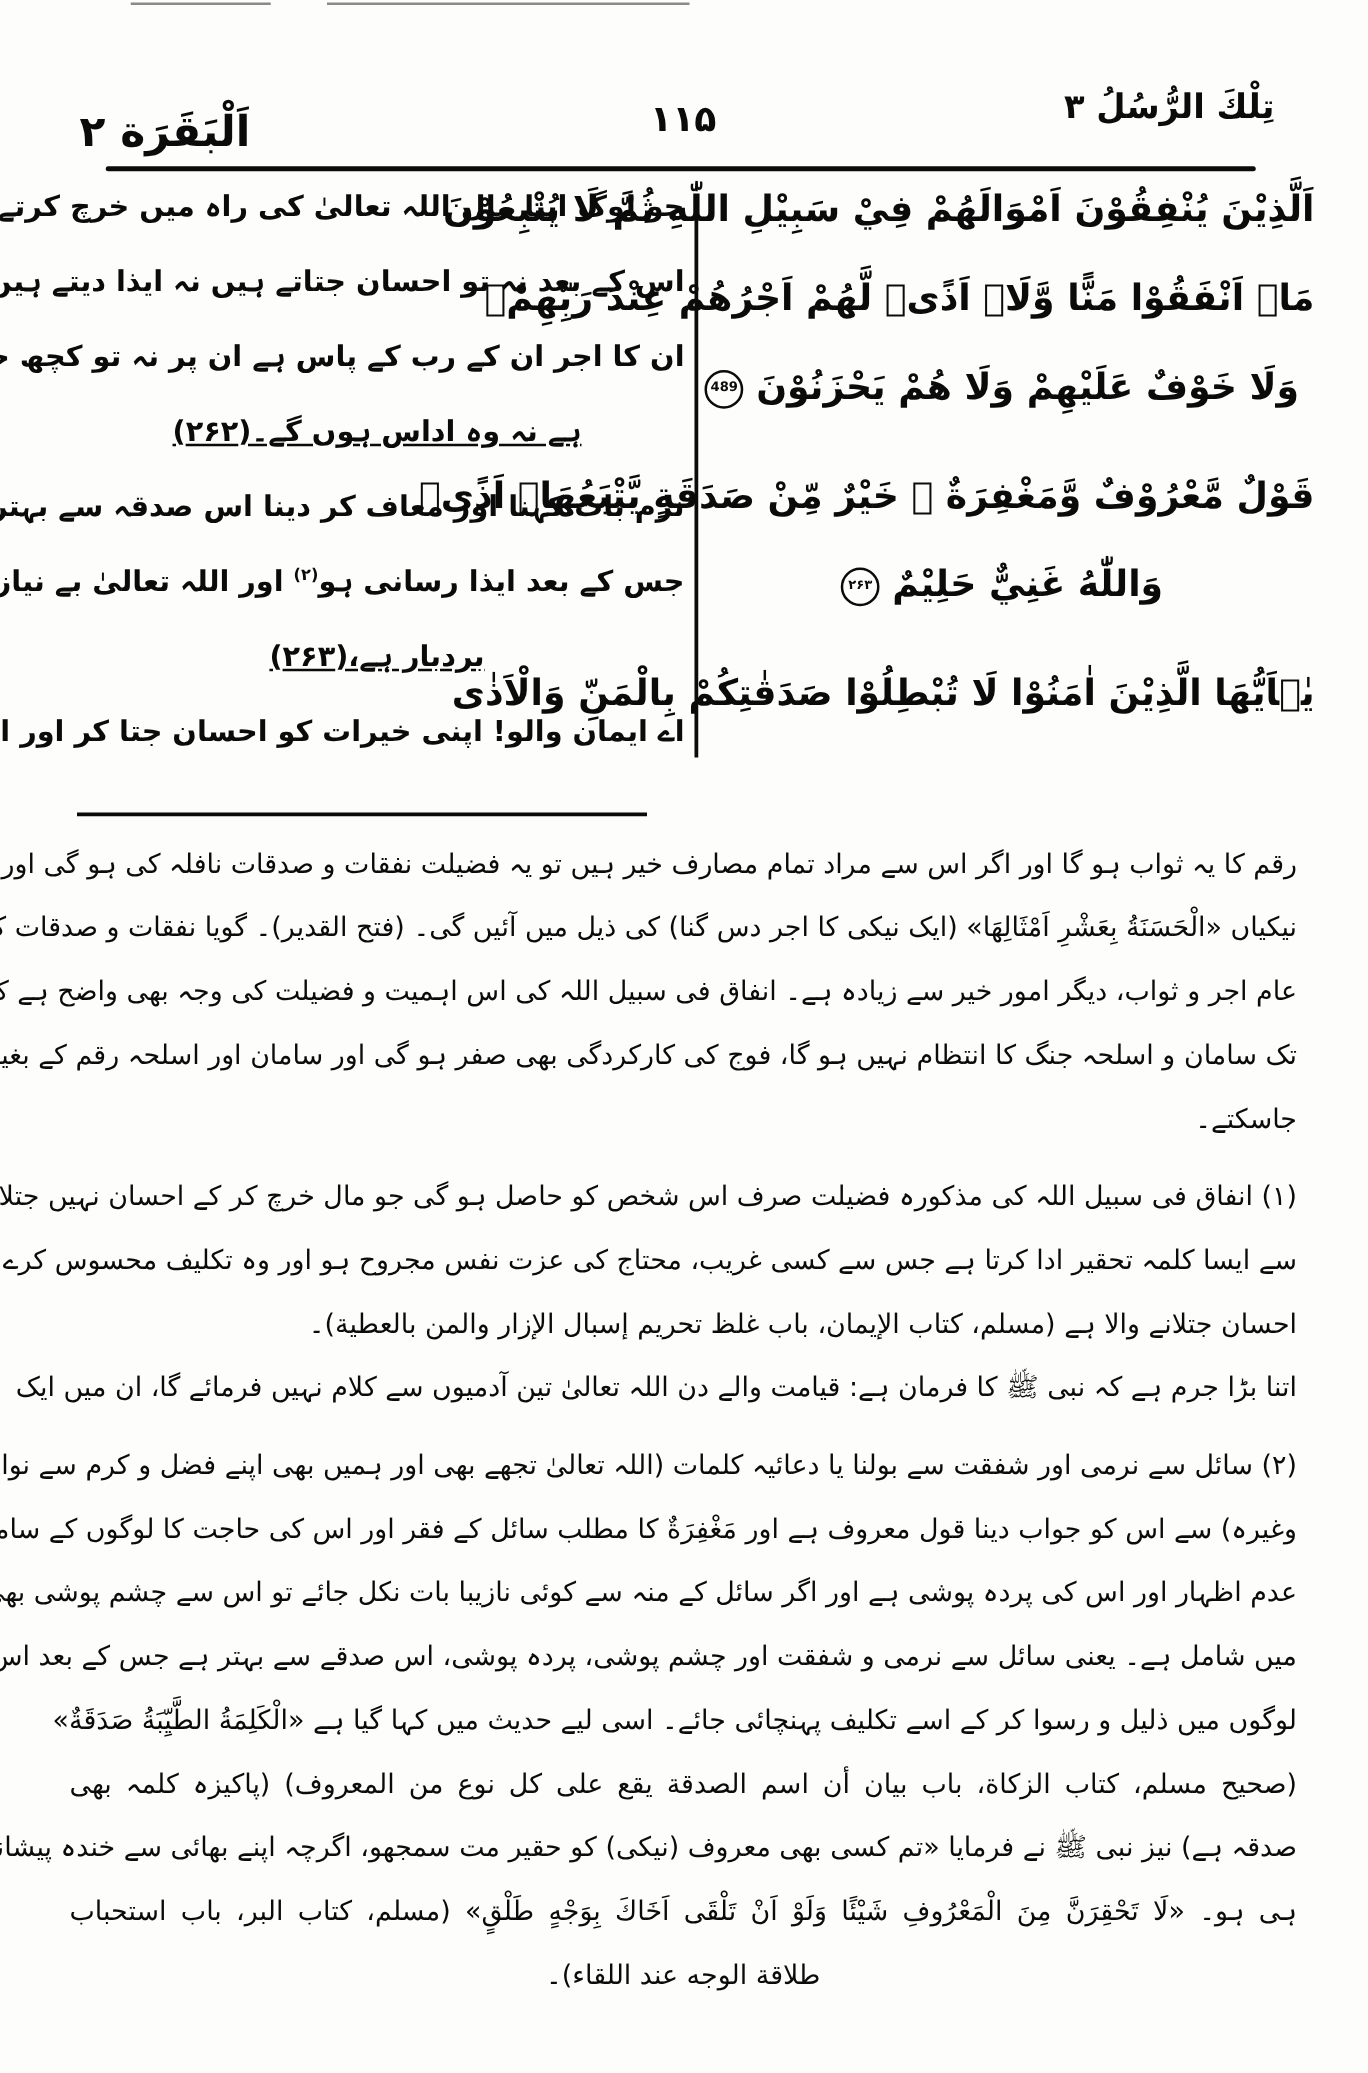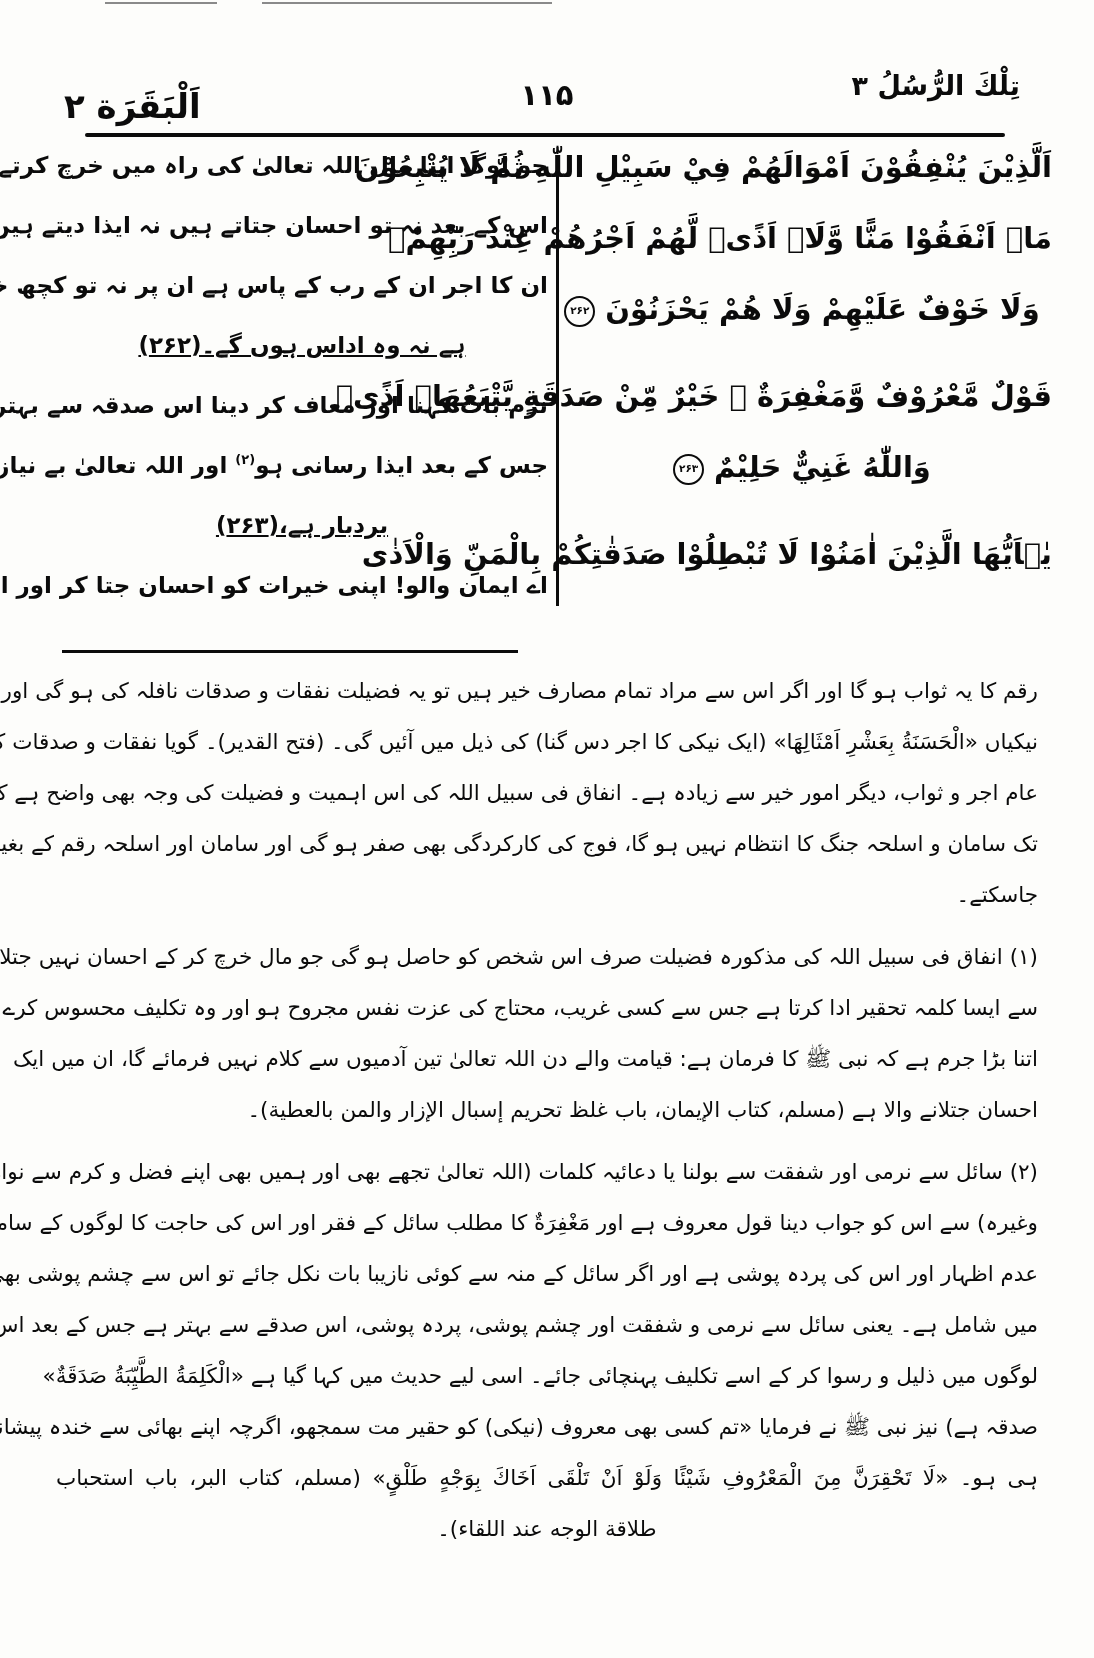--- a/index.html
+++ b/index.html
@@ -49,21 +49,21 @@
 <div class="artifact a2"></div>
 
 <div class="hdr-right">تِلْكَ الرُّسُلُ ۳</div>
 <div class="hdr-center">۱۱۵</div>
 <div class="hdr-left">اَلْبَقَرَة ۲</div>
 <div class="hdr-rule"></div>
 
 <div class="quran-col">
     <div class="line right"><span>اَلَّذِيْنَ يُنْفِقُوْنَ اَمْوَالَهُمْ فِيْ سَبِيْلِ اللّٰهِ ثُمَّ لَا يُتْبِعُوْنَ</span></div>
     <div class="line right"><span>مَاۤ اَنْفَقُوْا مَنًّا وَّلَاۤ اَذًىۙ لَّهُمْ اَجْرُهُمْ عِنْدَ رَبِّهِمْۚ</span></div>
-    <div class="line center"><span>وَلَا خَوْفٌ عَلَيْهِمْ وَلَا هُمْ يَحْزَنُوْنَ</span><span class="seg-v">۲۶۲</span></div>
+    <div class="line center"><span>وَلَا خَوْفٌ عَلَيْهِمْ وَلَا هُمْ يَحْزَنُوْنَ</span><span class="seg-v">489</span></div>
     <div class="line right gap"><span>قَوْلٌ مَّعْرُوْفٌ وَّمَغْفِرَةٌ ۙ خَيْرٌ مِّنْ صَدَقَةٍ يَّتْبَعُهَاۤ اَذًىۭ</span></div>
     <div class="line center"><span>وَاللّٰهُ غَنِيٌّ حَلِيْمٌ</span><span class="seg-v">۲۶۳</span></div>
     <div class="line right gap"><span>يٰۤاَيُّهَا الَّذِيْنَ اٰمَنُوْا لَا تُبْطِلُوْا صَدَقٰتِكُمْ بِالْمَنِّ وَالْاَذٰى</span></div>
   </div>
 
 <div class="col-divider"></div>
 
 <div class="trans-col">
     <div class="line"><span>جو لوگ اپنا مال اللہ تعالیٰ کی راہ میں خرچ کرتے ہیں پھر</span></div>
     <div class="line"><span>اس کے بعد نہ تو احسان جتاتے ہیں نہ ایذا دیتے ہیں،</span></div>
@@ -78,23 +78,24 @@
 <div class="foot-sep"></div>
 
 <div class="commentary">
     <div class="line"><span>رقم کا یہ ثواب ہو گا اور اگر اس سے مراد تمام مصارف خیر ہیں تو یہ فضیلت نفقات و صدقات نافلہ کی ہو گی اور دیگر</span></div>
     <div class="line"><span>نیکیاں </span><span class="seg-b">«الْحَسَنَةُ بِعَشْرِ اَمْثَالِهَا»</span><span> (ایک نیکی کا اجر دس گنا) کی ذیل میں آئیں گی۔ (فتح القدیر)۔ گویا نفقات و صدقات کا</span></div>
     <div class="line"><span>عام اجر و ثواب، دیگر امور خیر سے زیادہ ہے۔ انفاق فی سبیل اللہ کی اس اہمیت و فضیلت کی وجہ بھی واضح ہے کہ جب</span></div>
     <div class="line"><span>تک سامان و اسلحہ جنگ کا انتظام نہیں ہو گا، فوج کی کارکردگی بھی صفر ہو گی اور سامان اور اسلحہ رقم کے بغیر مہیا نہیں کیے</span></div>
     <div class="line right"><span>جاسکتے۔</span></div>
     <div class="line gap"><span>(۱) انفاق فی سبیل اللہ کی مذکورہ فضیلت صرف اس شخص کو حاصل ہو گی جو مال خرچ کر کے احسان نہیں جتلاتا نہ زبان</span></div>
     <div class="line"><span>سے ایسا کلمہ تحقیر ادا کرتا ہے جس سے کسی غریب، محتاج کی عزت نفس مجروح ہو اور وہ تکلیف محسوس کرے۔ کیونکہ یہ</span></div>
+    <div class="line right"><span>احسان جتلانے والا ہے </span><span class="seg-b">(مسلم، کتاب الإیمان، باب غلظ تحریم إسبال الإزار والمن بالعطیة)۔</span></div>
     <div class="line"><span>اتنا بڑا جرم ہے کہ نبی ﷺ کا فرمان ہے: قیامت والے دن اللہ تعالیٰ تین آدمیوں سے کلام نہیں فرمائے گا، ان میں ایک</span></div>
-    <div class="line right"><span>احسان جتلانے والا ہے </span><span class="seg-b">(مسلم، کتاب الإیمان، باب غلظ تحریم إسبال الإزار والمن بالعطیة)۔</span></div>
     <div class="line gap"><span>(۲) سائل سے نرمی اور شفقت سے بولنا یا دعائیہ کلمات (اللہ تعالیٰ تجھے بھی اور ہمیں بھی اپنے فضل و کرم سے نوازے</span></div>
     <div class="line"><span>وغیرہ) سے اس کو جواب دینا قول معروف ہے اور </span><span class="seg-b">مَغْفِرَةٌ</span><span> کا مطلب سائل کے فقر اور اس کی حاجت کا لوگوں کے سامنے</span></div>
     <div class="line"><span>عدم اظہار اور اس کی پردہ پوشی ہے اور اگر سائل کے منہ سے کوئی نازیبا بات نکل جائے تو اس سے چشم پوشی بھی اس</span></div>
     <div class="line"><span>میں شامل ہے۔ یعنی سائل سے نرمی و شفقت اور چشم پوشی، پردہ پوشی، اس صدقے سے بہتر ہے جس کے بعد اس کو</span></div>
     <div class="line"><span>لوگوں میں ذلیل و رسوا کر کے اسے تکلیف پہنچائی جائے۔ اسی لیے حدیث میں کہا گیا ہے </span><span class="seg-b">«الْكَلِمَةُ الطَّيِّبَةُ صَدَقَةٌ»</span></div>
+    <div class="line"><span class="seg-b">(صحیح مسلم، کتاب الزكاة، باب بیان أن اسم الصدقة یقع علی كل نوع من المعروف)</span><span> (پاکیزہ کلمہ بھی</span></div>
     <div class="line"><span>صدقہ ہے) نیز نبی ﷺ نے فرمایا «تم کسی بھی معروف (نیکی) کو حقیر مت سمجھو، اگرچہ اپنے بھائی سے خندہ پیشانی سے ملنا</span></div>
     <div class="line"><span>ہی ہو۔ </span><span class="seg-b">«لَا تَحْقِرَنَّ مِنَ الْمَعْرُوفِ شَيْئًا وَلَوْ اَنْ تَلْقَى اَخَاكَ بِوَجْهٍ طَلْقٍ»</span><span> </span><span class="seg-b">(مسلم، کتاب البر، باب استحباب</span></div>
     <div class="line center"><span class="seg-b">طلاقة الوجه عند اللقاء)۔</span></div>
   </div>
 
 </body></html>

